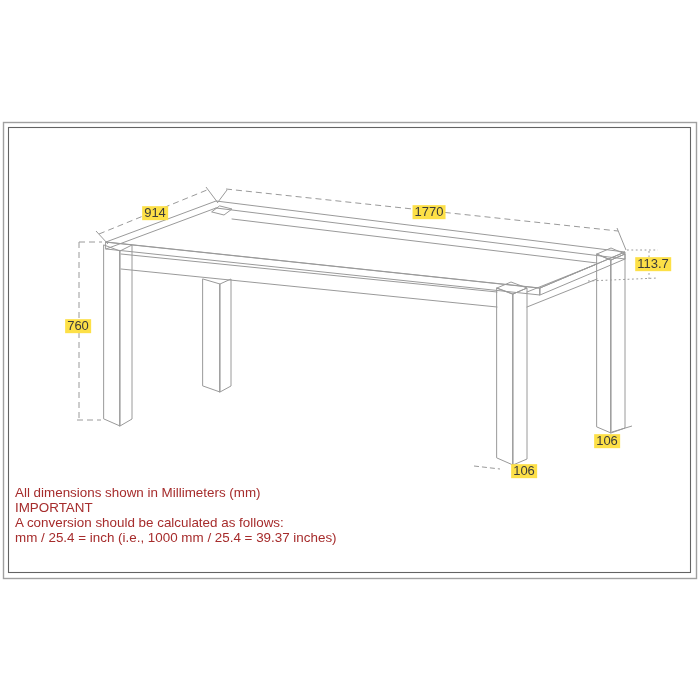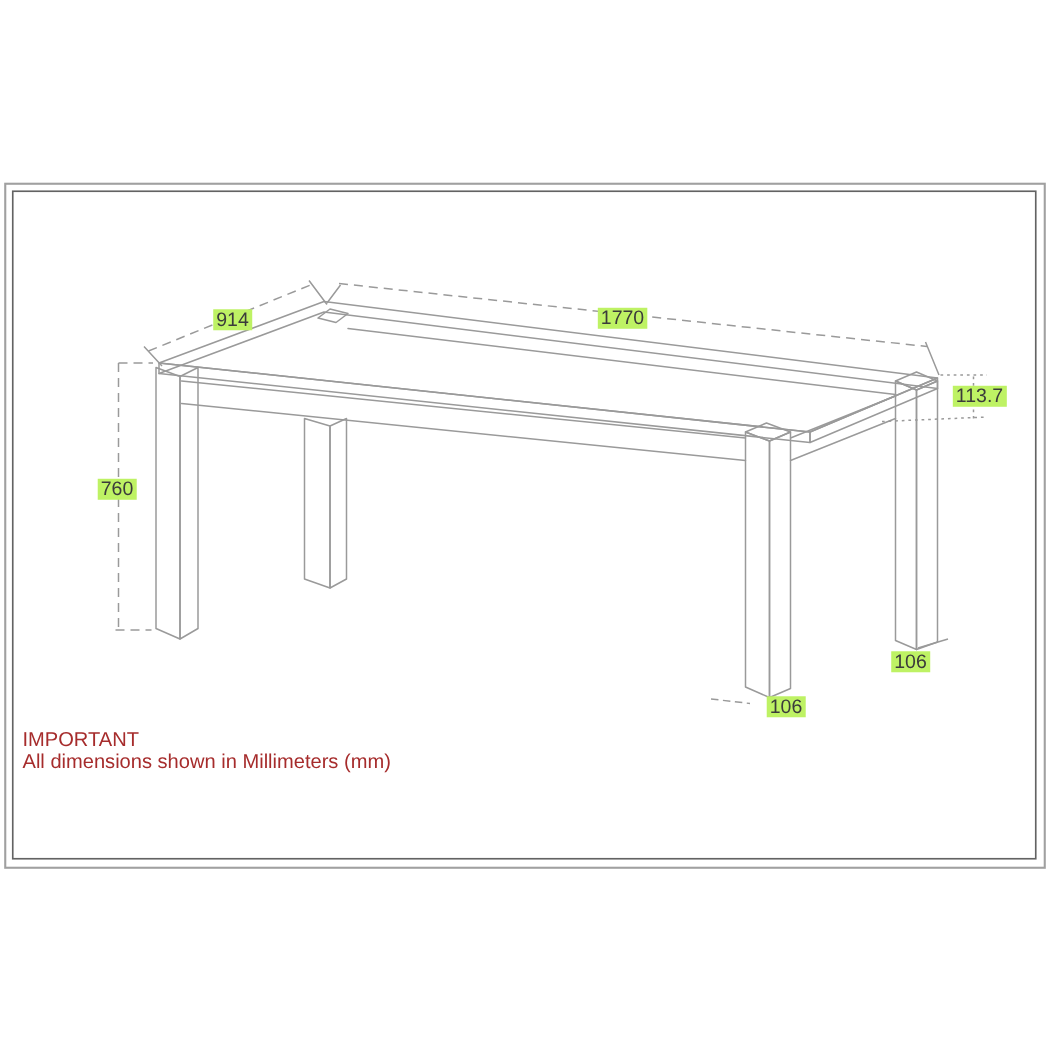--- a/index.html
+++ b/index.html
@@ -3,21 +3,21 @@
 <meta charset="utf-8">
 <style>
   html,body{margin:0;padding:0;background:#ffffff;}
   #stage{
     position:relative;width:700px;height:700px;background:#ffffff;overflow:hidden;
     font-family:"Liberation Sans", sans-serif;
   }
   #drawing-svg{position:absolute;left:0;top:0;}
   .dim-label{
     position:absolute;transform:translate(-50%,-50%);
-    font-size:13px;color:#3b3b3b;background:#bef264;
+    font-size:13px;color:#3b3b3b;background:#fde047;
     padding:0 2px;white-space:nowrap;line-height:1.05;
   }
   #notes{
     position:absolute;left:15px;top:485px;
     color:#a62c2c;font-size:13.4px;line-height:15px;white-space:nowrap;
   }
   #notes .note-line{height:15px;}
 </style>
 </head>
 <body>
@@ -82,24 +82,26 @@
 
       <path stroke-dasharray="1.8 2.6" d="M627,250 L658,250 M649,251 L649,279 M588,281 L658,278"></path>
 
       <path stroke-dasharray="5 3" d="M474,466 L500,469"></path>
 
       <path d="M612,432 L632,426"></path>
     </g>
   </svg>
 
   <div class="dim-label" style="left:155px;top:213px;">914</div>
-  <div class="dim-label" style="left:415px;top:212px;text-align:right;">1770</div>
+  <div class="dim-label" style="left:429px;top:212px;text-align:right;">1770</div>
   <div class="dim-label" style="left:78px;top:326px;">760</div>
   <div class="dim-label" style="left:653px;top:264px;">113.7</div>
   <div class="dim-label" style="left:524px;top:471px;">106</div>
   <div class="dim-label" style="left:607px;top:441px;">106</div>
 
   <div id="notes">
+    <div class="note-line">All dimensions shown in Millimeters (mm)</div>
     <div class="note-line">IMPORTANT</div>
-    <div class="note-line">All dimensions shown in Millimeters (mm)</div>
+    <div class="note-line">A conversion should be calculated as follows:</div>
+    <div class="note-line">mm / 25.4 = inch (i.e., 1000 mm / 25.4 = 39.37 inches)</div>
   </div>
 
 </div>
 
 </body></html>

